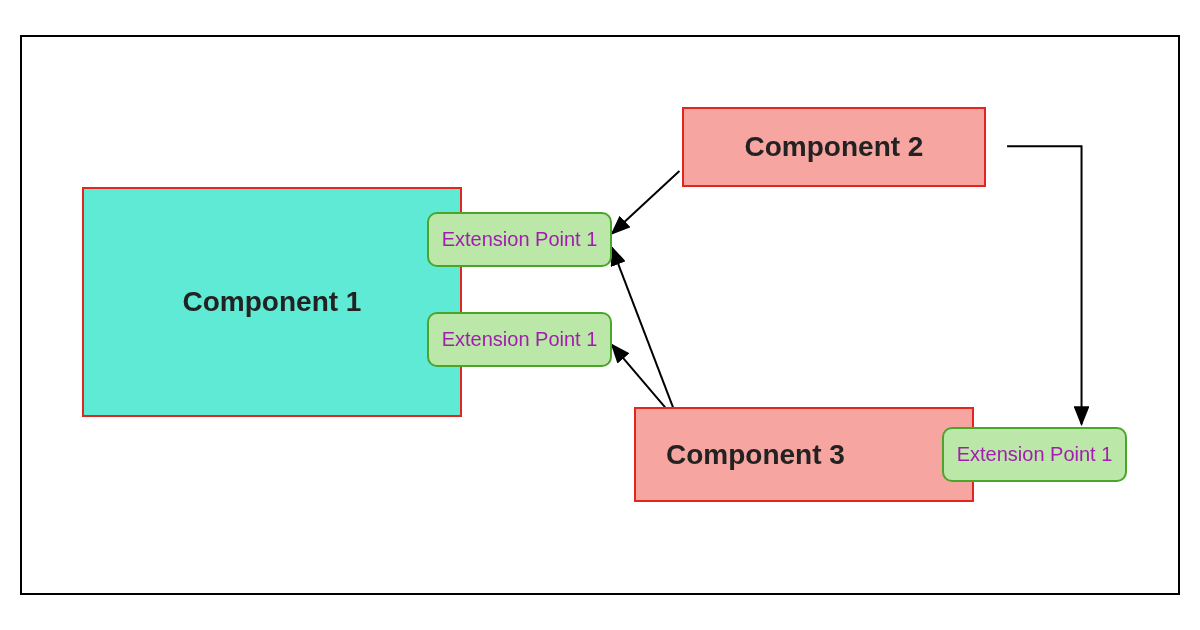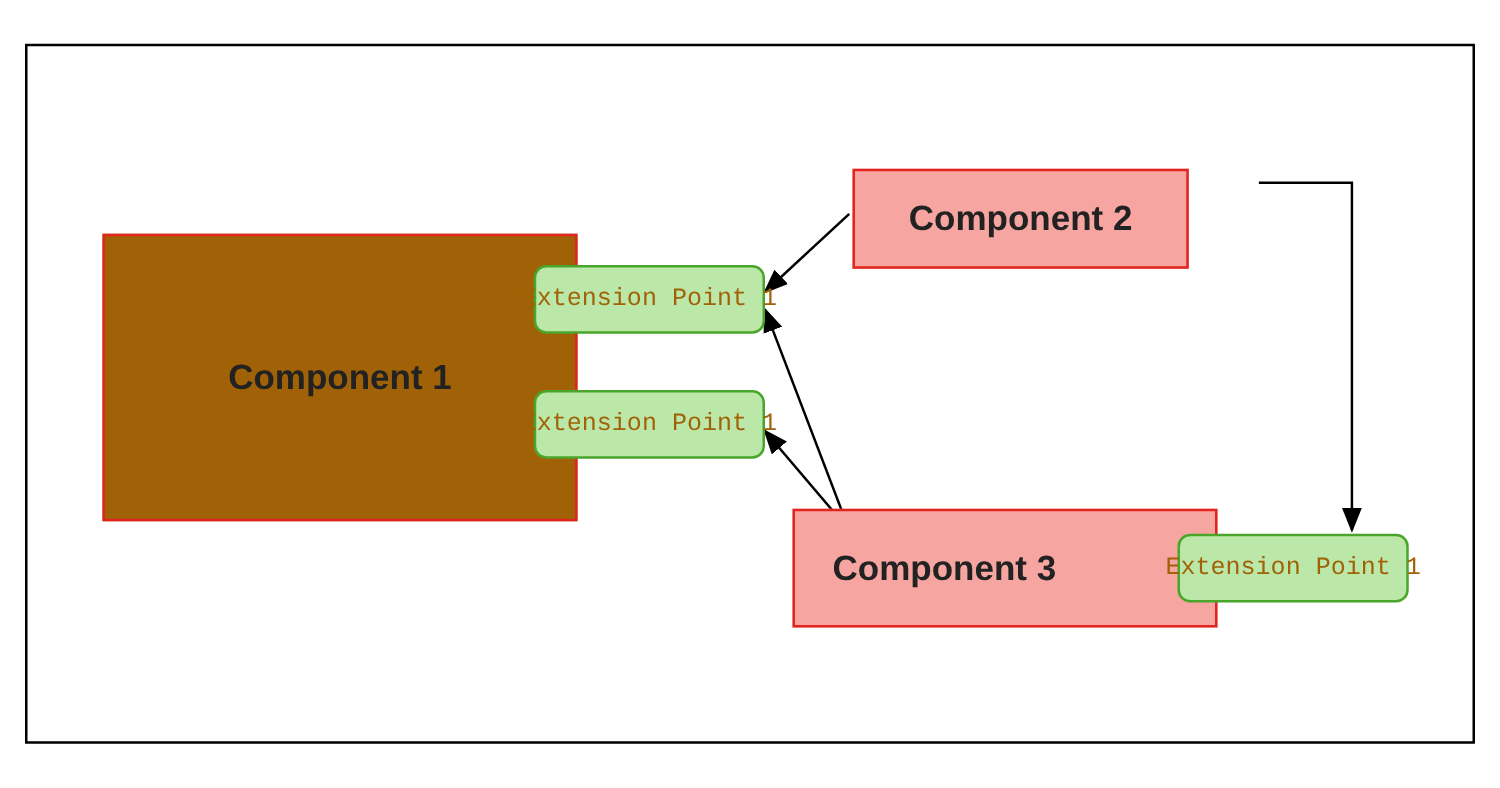--- a/index.html
+++ b/index.html
@@ -30,24 +30,23 @@
       color: #222;
     }
     .ext {
       position: absolute;
       border: 2px solid;
       border-radius: 10px;
       display: flex;
       align-items: center;
       justify-content: center;
       font-size: 20px;
-      color: #a16207;
+      color: #a21caf;
       padding: 0 10px;
       white-space: nowrap;
-      font-family: Liberation Mono, monospace;
     }
     .svg-layer {
       position: absolute;
       left: 0; top: 0;
       width: 100%; height: 100%;
       pointer-events: none;
     }
   </style>
 </head>
 <body>
@@ -61,25 +60,25 @@
       </marker>
     </defs>
     <g id="edge-group" stroke="#000000" stroke-width="2" fill="none" marker-end="url(#arrowhead)">
         <path d="M 660 135 L 592 198"></path>
         <path d="M 660 390 L 592 212"></path>
         <path d="M 660 390 L 592 310"></path>
         <path d="M 990 110 L 1065 110 L 1065 390"></path>
       </g>
   </svg>
 
-  <div class="component" id="component1" style="left: 60px; top: 150px; width: 380px; height: 230px; background: #a16207; border-color: rgb(226, 37, 31);">
+  <div class="component" id="component1" style="left: 60px; top: 150px; width: 380px; height: 230px; background: #5eead4; border-color: rgb(226, 37, 31);">
     <span>Component 1</span>
   </div>
 
-  <div class="component" id="component2" style="left: 660px; top: 70px; width: 269px; height: 80px; background: rgb(246, 165, 160); border-color: rgb(226, 37, 31); margin-top: 28px;">
+  <div class="component" id="component2" style="left: 660px; top: 70px; width: 304px; height: 80px; background: rgb(246, 165, 160); border-color: rgb(226, 37, 31);">
     <span>Component 2</span>
   </div>
 
   <div class="component" id="component3" style="left: 612px; top: 370px; width: 340px; height: 95px; background: rgb(246, 165, 160); border-color: rgb(226, 37, 31); justify-content: flex-start; padding-left: 30px;">
     <span>Component 3</span>
   </div>
 
   <div class="ext" id="ext1a" style="left: 405px; top: 175px; width: 185px; height: 55px; background: rgb(187, 232, 168); border-color: rgb(74, 166, 42);">
     <span>Extension Point 1</span>
   </div>

